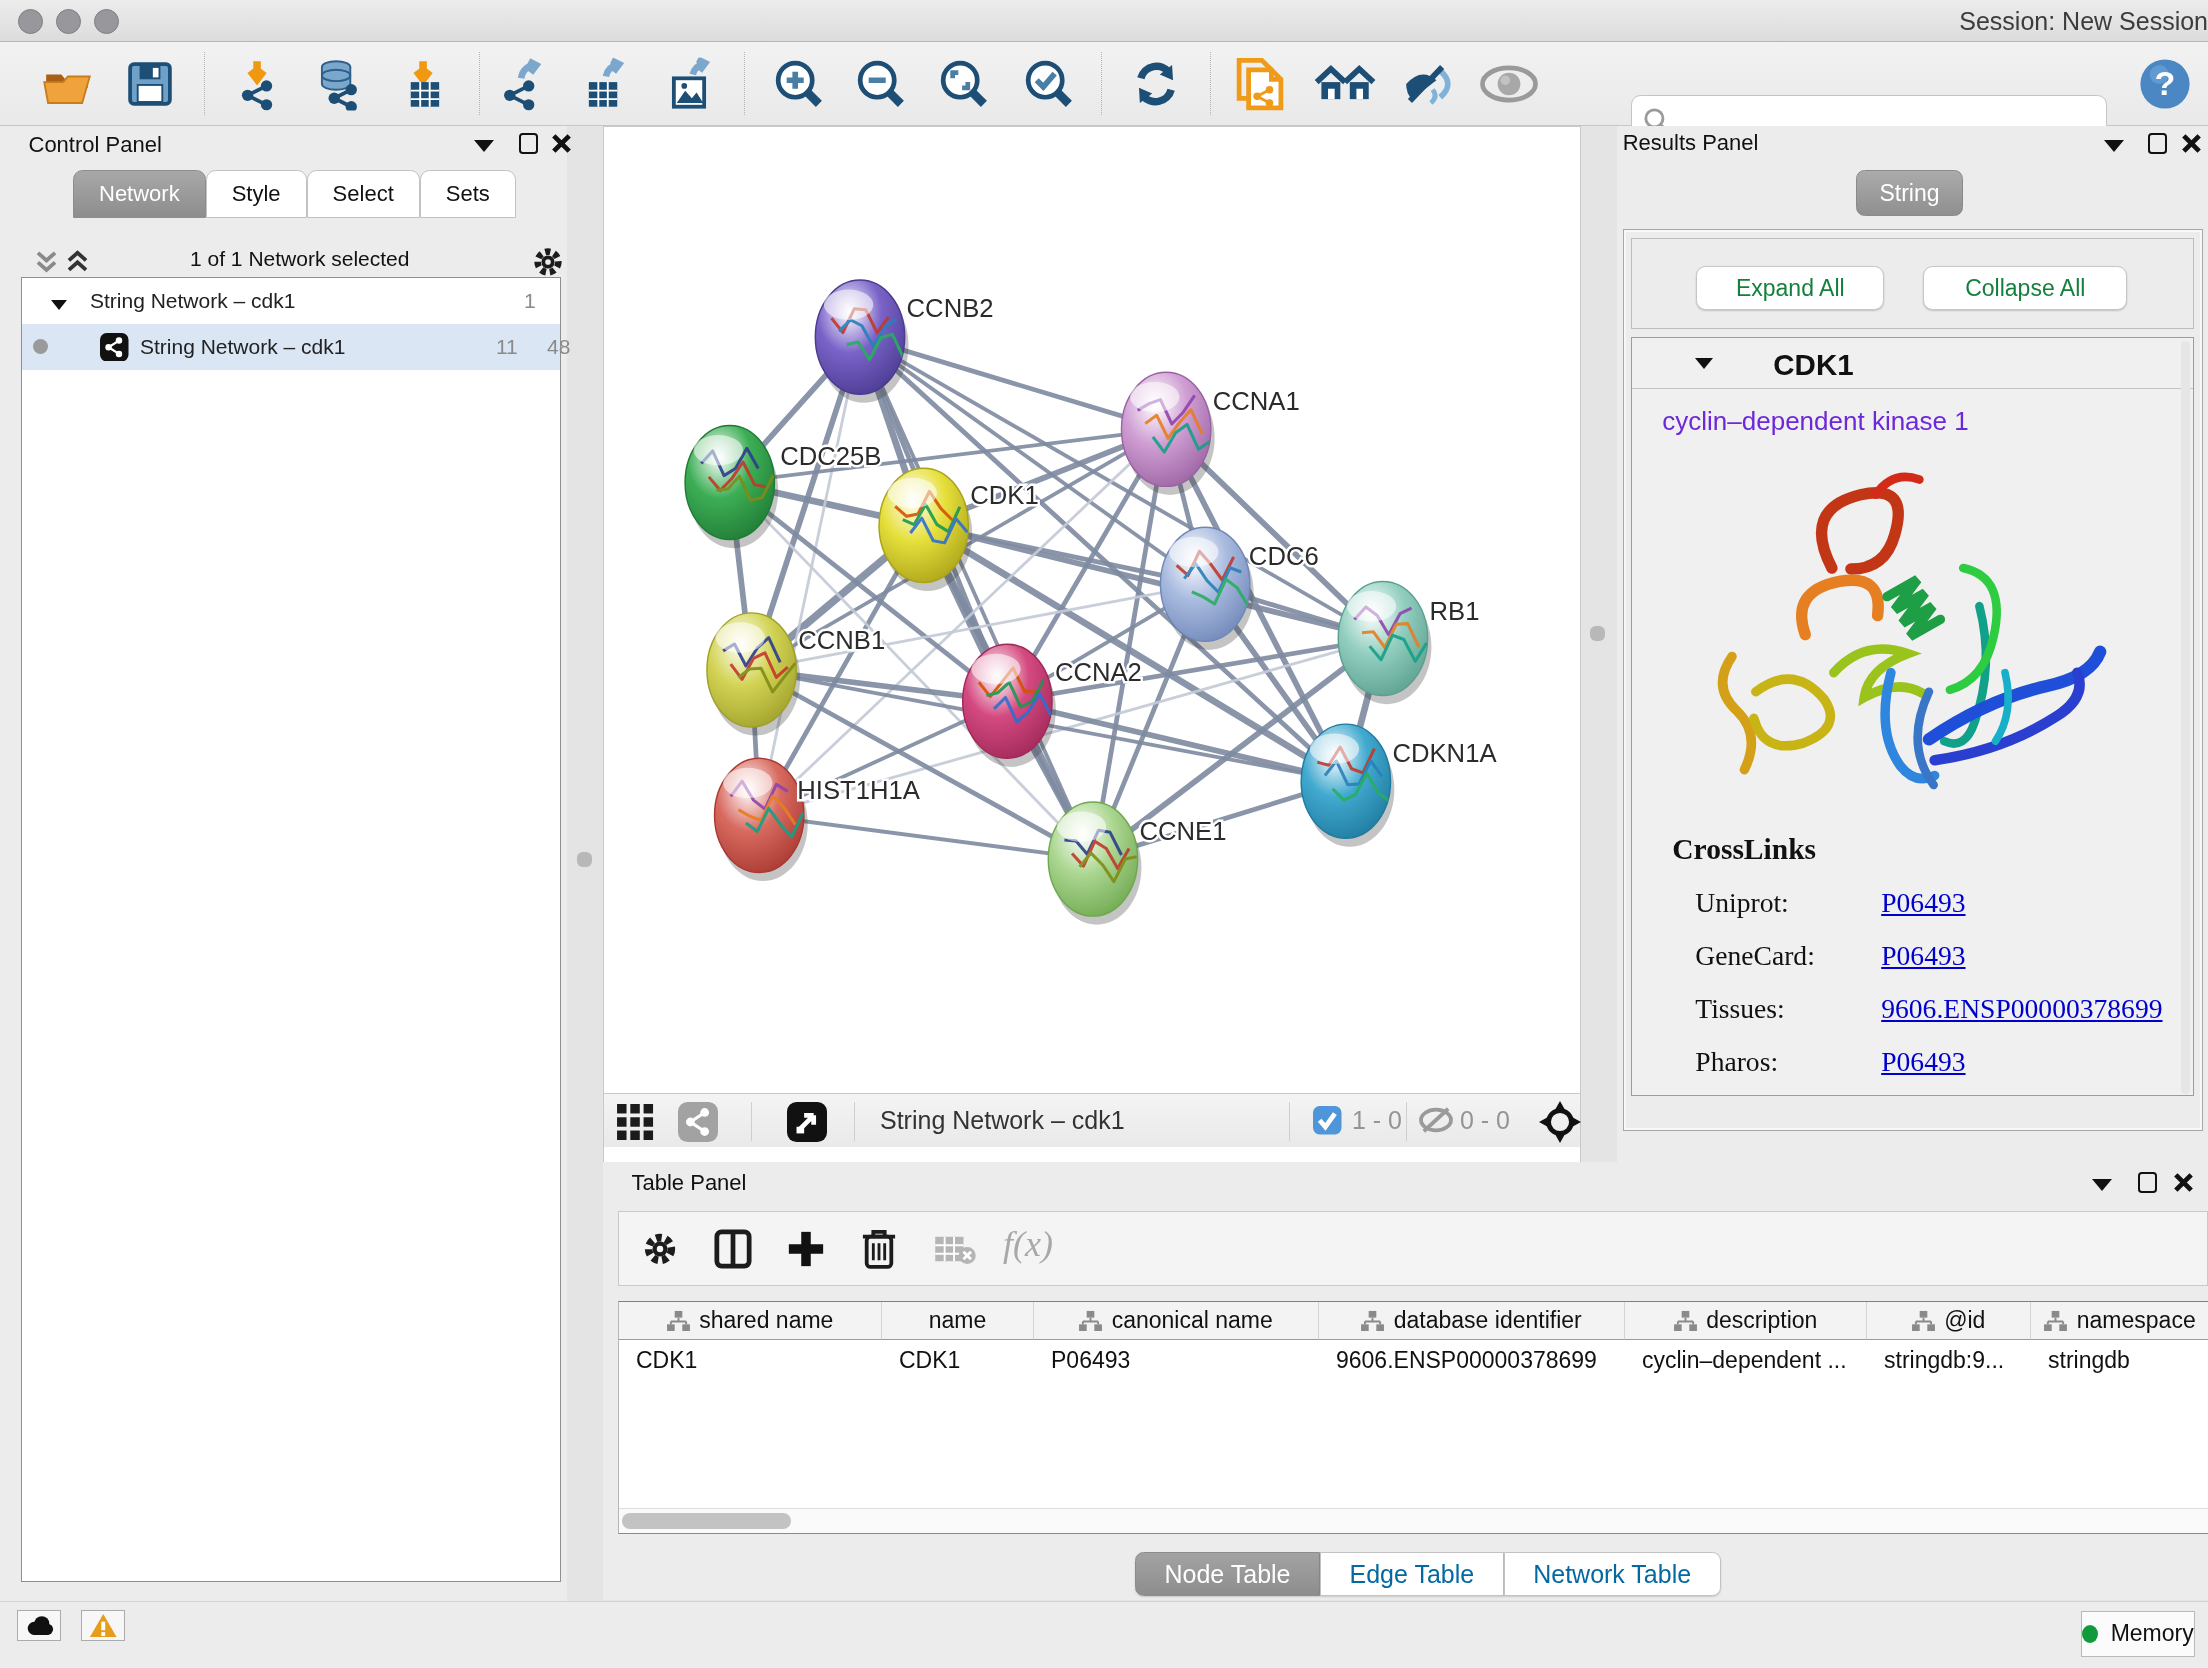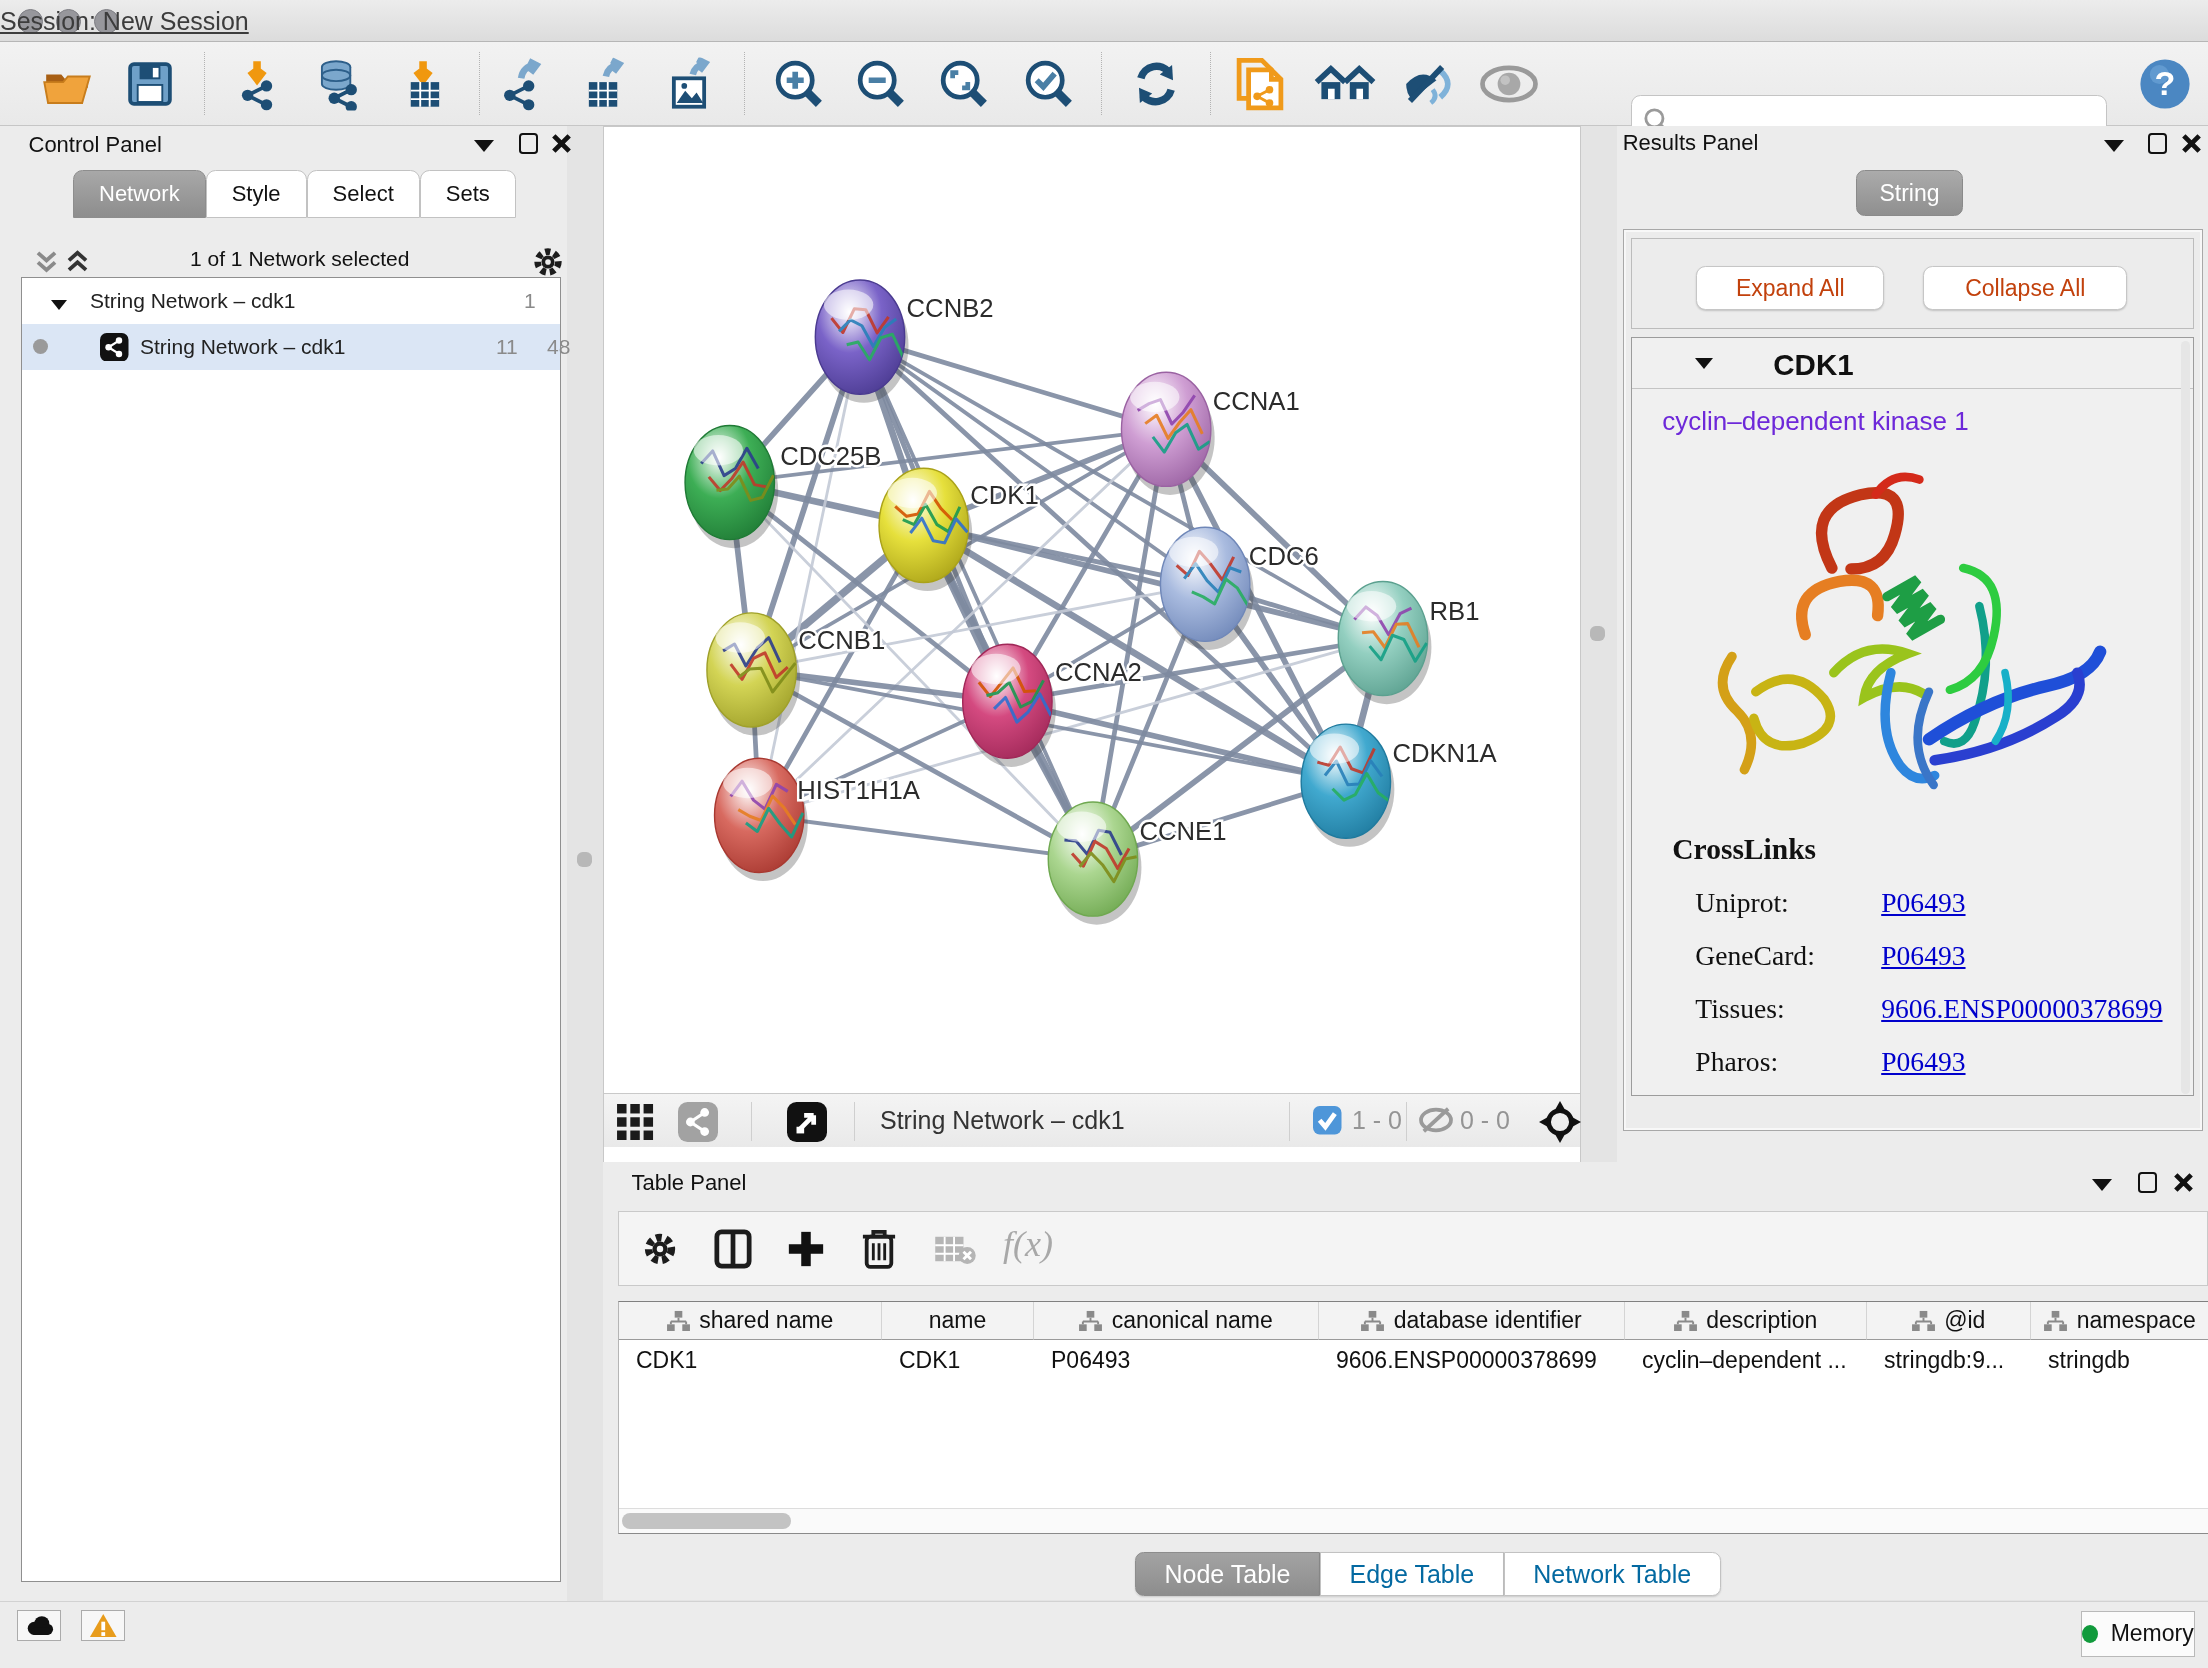--- a/index.html
+++ b/index.html
@@ -6,21 +6,21 @@
   html,body { width:2208px; height:1668px; overflow:hidden; }
   body { font-family:"Liberation Sans", sans-serif; background:#e2e2e2; color:#222; }
   #app { position:relative; width:2208px; height:1668px; background:#e4e4e4; }
 
   
   #titlebar { position:absolute; left:0; top:0; width:2208px; height:42px;
     background:linear-gradient(#ececec,#dcdcdc); border-bottom:1px solid #b6b6b6; }
   .traffic { position:absolute; top:8.6px; width:25px; height:25px; border-radius:50%;
     background:#97979c; border:1px solid #7e7e84; }
   #win-title { position:absolute; left:0; top:0; width:100%; height:42px; line-height:42px;
-    text-align:left; font-size:25px; color:#3c3c3c;text-decoration:underline; }
+    text-align:right; font-size:25px; color:#3c3c3c; }
 
   
   #toolbar { position:absolute; left:0; top:42px; width:2208px; height:84px;
     background:linear-gradient(#f2f2f2,#e9e9e9); border-bottom:1px solid #c6c6c6; }
   .tbi { position:absolute; transform:translate(-50%,-50%); top:42px; cursor:default; }
   .tb-sep { position:absolute; top:9.5px; height:63px; width:0;
     border-left:1.9px dotted #b3b3b3; }
   #search-box { position:absolute; left:1631px; top:53px; width:476px; height:48px;
     background:#fff; border:1.9px solid #c4c4c4; border-radius:9.5px; }
   #search-box svg { position:absolute; left:11.4px; top:10.5px; }
@@ -58,21 +58,21 @@
 
   
   #results-panel { position:absolute; left:1617px; top:126px; width:592px; height:1037px; background:#ececec; }
   #rp-tab { position:absolute; left:239px; top:44px; width:107px; height:46px; line-height:44px;
     text-align:center; font-size:23px; color:#fff; background:linear-gradient(#ababab,#8f8f8f);
     border:1px solid #8a8a8a; border-radius:8.6px; }
   #rp-box { position:absolute; left:5.7px; top:103px; width:580px; height:902px;
     background:#ececec; border:1px solid #a8a8a8; box-shadow:inset 0 0 0 1.9px #f8f8f8; }
   #rp-btnrow { position:absolute; left:7.6px; top:7.6px; width:563px; height:91px; border:1px solid #bcbcbc; }
   .rp-btn { position:absolute; top:27.6px; height:44px; background:#fff; border:1px solid #c6c6c6;
-    border-radius:9.5px; font-size:23px; text-align:center; line-height:42px; color:#c2410c;
+    border-radius:9.5px; font-size:23px; text-align:center; line-height:42px; color:#15803d;
     box-shadow:0 1px 1.9px rgba(0,0,0,.18); }
   #rp-section { position:absolute; left:7.6px; top:107px; width:563px; height:759px;
     background:#f0f0f0; border:1px solid #9c9c9c; }
   #rp-sec-head { position:absolute; left:0; top:0; width:100%; height:51px; border-bottom:1px solid #c4c4c4; }
   #rp-gene { position:absolute; left:141px; top:9.5px; font-size:29.5px; font-weight:bold; color:#111; }
   #rp-desc { position:absolute; left:30px; top:68px; font-size:26px; color:#6d28d9; }
   #rp-ribbon { position:absolute; left:57px; top:114px; }
   #rp-cross { position:absolute; left:40px; top:495px; font-family:"Liberation Serif", serif; }
   #rp-cross .xl-title { font-size:29.5px; font-weight:bold; color:#111; }
   .xl-row { position:relative; margin-top:21px; font-size:27.6px; }

